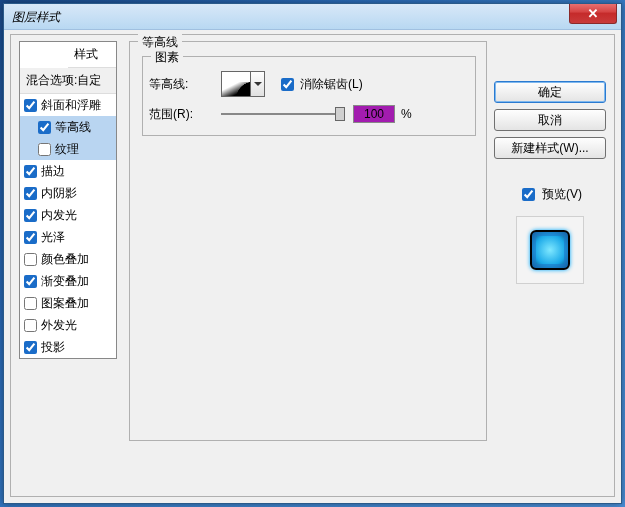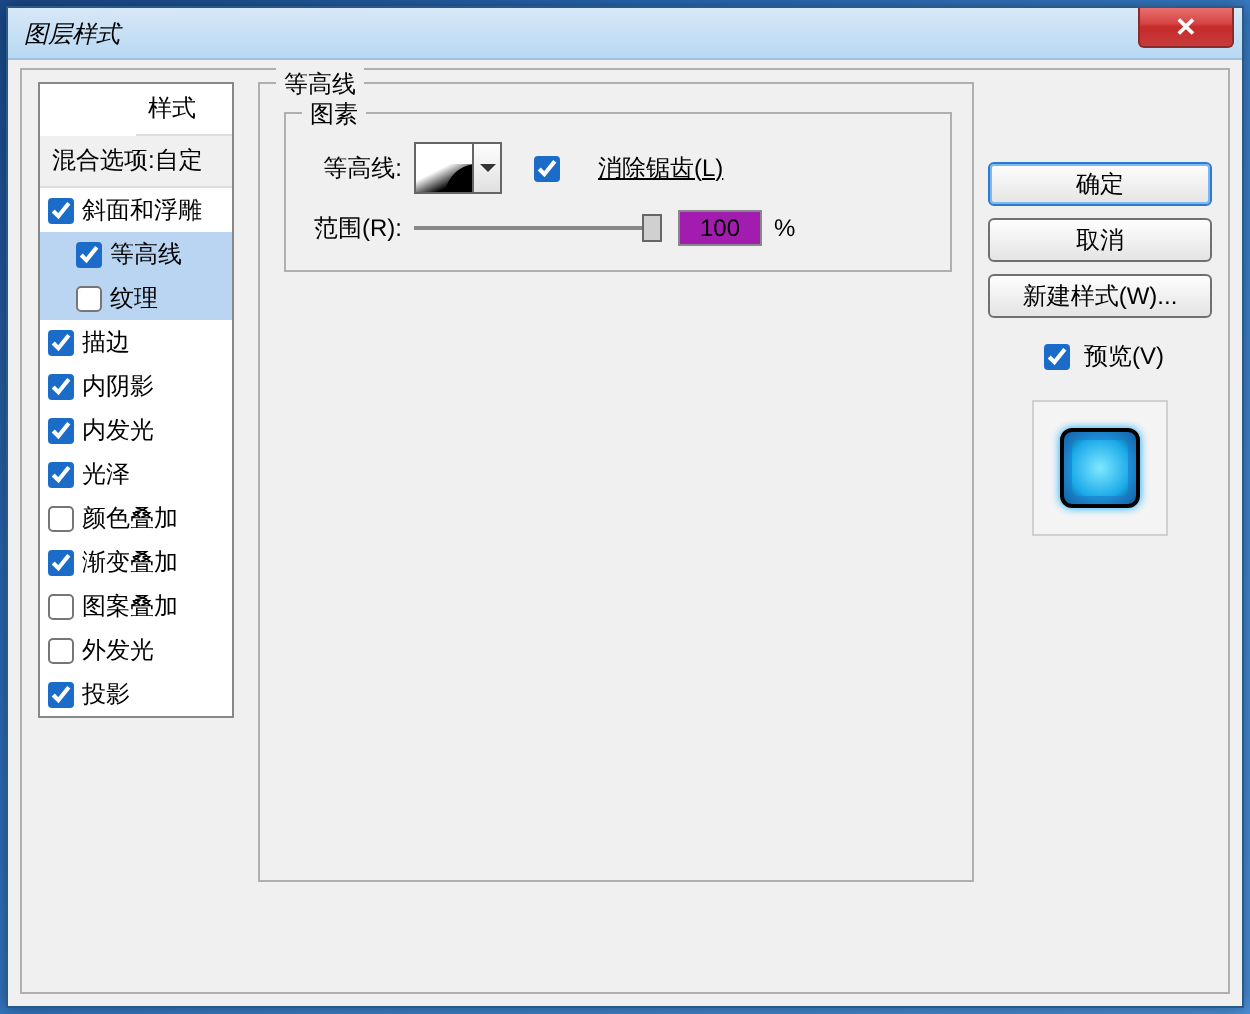--- a/index.html
+++ b/index.html
@@ -19,38 +19,38 @@
   .style-row.selected { background: #b9d5f1; }
   .style-row input[type=checkbox] { margin: 0 4px 0 0; }
   .style-row span { overflow: hidden; text-overflow: ellipsis; }
 
   .contour-frame { position: absolute; left: 118px; top: 6px; width: 358px; height: 400px; border: 1px solid #b0b0b0; }
   .contour-frame .legend { position: absolute; left: 8px; top: -8px; background: #f0f0f0; padding: 0 4px; color: #000; }
   .elements-frame { position: absolute; left: 12px; top: 14px; width: 334px; height: 80px; border: 1px solid #b0b0b0; }
   .elements-frame .legend { position: absolute; left: 8px; top: -8px; background: #f0f0f0; padding: 0 4px; color: #000; }
 
   .row { display: flex; align-items: center; position: absolute; }
-  .lbl { width: 52px; text-align: right; margin-right: 6px; }
+  .lbl { width: 52px; margin-right: 20px; }
 
   .contour-thumb { width: 30px; height: 26px; background: #fff; border: 1px solid #666; position: relative; overflow: hidden; }
   .contour-thumb::before { content: ""; position: absolute; left: 0; bottom: 0; width: 100%; height: 100%; background: radial-gradient(circle at 110% 110%, #000 0%, #000 40%, transparent 41%); }
   .contour-thumb::after  { content: ""; position: absolute; left: 0; bottom: 0; width: 100%; height: 60%; background: linear-gradient(to top left, #000 0%, #000 30%, transparent 70%); }
   .dd { width: 14px; height: 26px; border: 1px solid #666; border-left: none; display: flex; align-items: center; justify-content: center; background: linear-gradient(#fefefe,#e0e0e0); cursor: pointer; }
   .dd svg { width: 8px; height: 4px; }
 
   .slider-track { position: relative; flex: 0 0 124px; height: 14px; }
   .slider-track::before { content: ""; position: absolute; left: 0; top: 6px; width: 100%; height: 2px; background: #888; }
   .slider-thumb { position: absolute; top: 0; width: 10px; height: 14px; background: #d0d0d0; border: 1px solid #666; }
   .num-input { width: 42px; height: 18px; border: 1px solid #888; background: #a21caf; text-align: center; padding: 0; }
   .pct { margin-left: 6px; }
 
   .right-col { position: absolute; right: 8px; top: 8px; width: 112px; display: flex; flex-direction: column; gap: 6px; }
   .btn { height: 22px; border: 1px solid #707070; background: linear-gradient(#fefefe,#e4e4e4); border-radius: 3px; cursor: pointer; padding: 0; }
   .btn.default { border: 1px solid #2a7ad0; box-shadow: 0 0 0 1px #7fb8ee inset; margin-top: 38px; }
-  .preview-check { display: flex; justify-content: center; align-items: center; gap: 4px; margin-top: 4px; }
+  .preview-check { display: flex; justify-content: center; align-items: center; gap: 4px; margin-top: 20px; }
   .preview-box { margin: 6px auto 0; width: 68px; height: 68px; border: 1px solid #d0d0d0; background: #f4f4f4; display: flex; align-items: center; justify-content: center; }
   .preview-inner { width: 40px; height: 40px; border-radius: 6px; background: radial-gradient(circle at 50% 50%, #7fe8ff 0%, #1aa8e8 60%, #063a6a 100%); box-shadow: inset 0 0 0 4px rgba(30,120,200,.6), 0 0 4px #0af; border: 2px solid #000; }
   input[type=checkbox] { accent-color: #1a6cc8; width: 13px; height: 13px; }
 </style>
 </head>
 <body>
 
 <div class="window">
   <div class="titlebar">
     <span class="title">图层样式</span>
@@ -123,21 +123,21 @@
         <div class="row" style="left:6px; top:14px;">
           <span class="lbl">等高线:</span>
           <div class="contour-thumb"></div>
           <div class="dd">
             <svg viewBox="0 0 8 4">
                 <polygon points="0,0 8,0 4,4" fill="#333"></polygon>
               </svg>
           </div>
           <label style="display:flex;align-items:center;margin-left:12px;">
             <input type="checkbox" id="aa-cb" checked="" style="">
-            <span style="margin-left:16px;text-decoration:underline;">消除锯齿(L)</span>
+            <span style="margin-left:3px;">消除锯齿(L)</span>
           </label>
         </div>
 
         <div class="row" style="left:6px; top:48px;">
           <span class="lbl">范围(R):</span>
           <div class="slider-track">
             <div class="slider-thumb" id="range-thumb" style="left: 114px;"></div>
           </div>
           <input class="num-input" style="margin-left: 8px;" value="100">
           <span class="pct">%</span>

